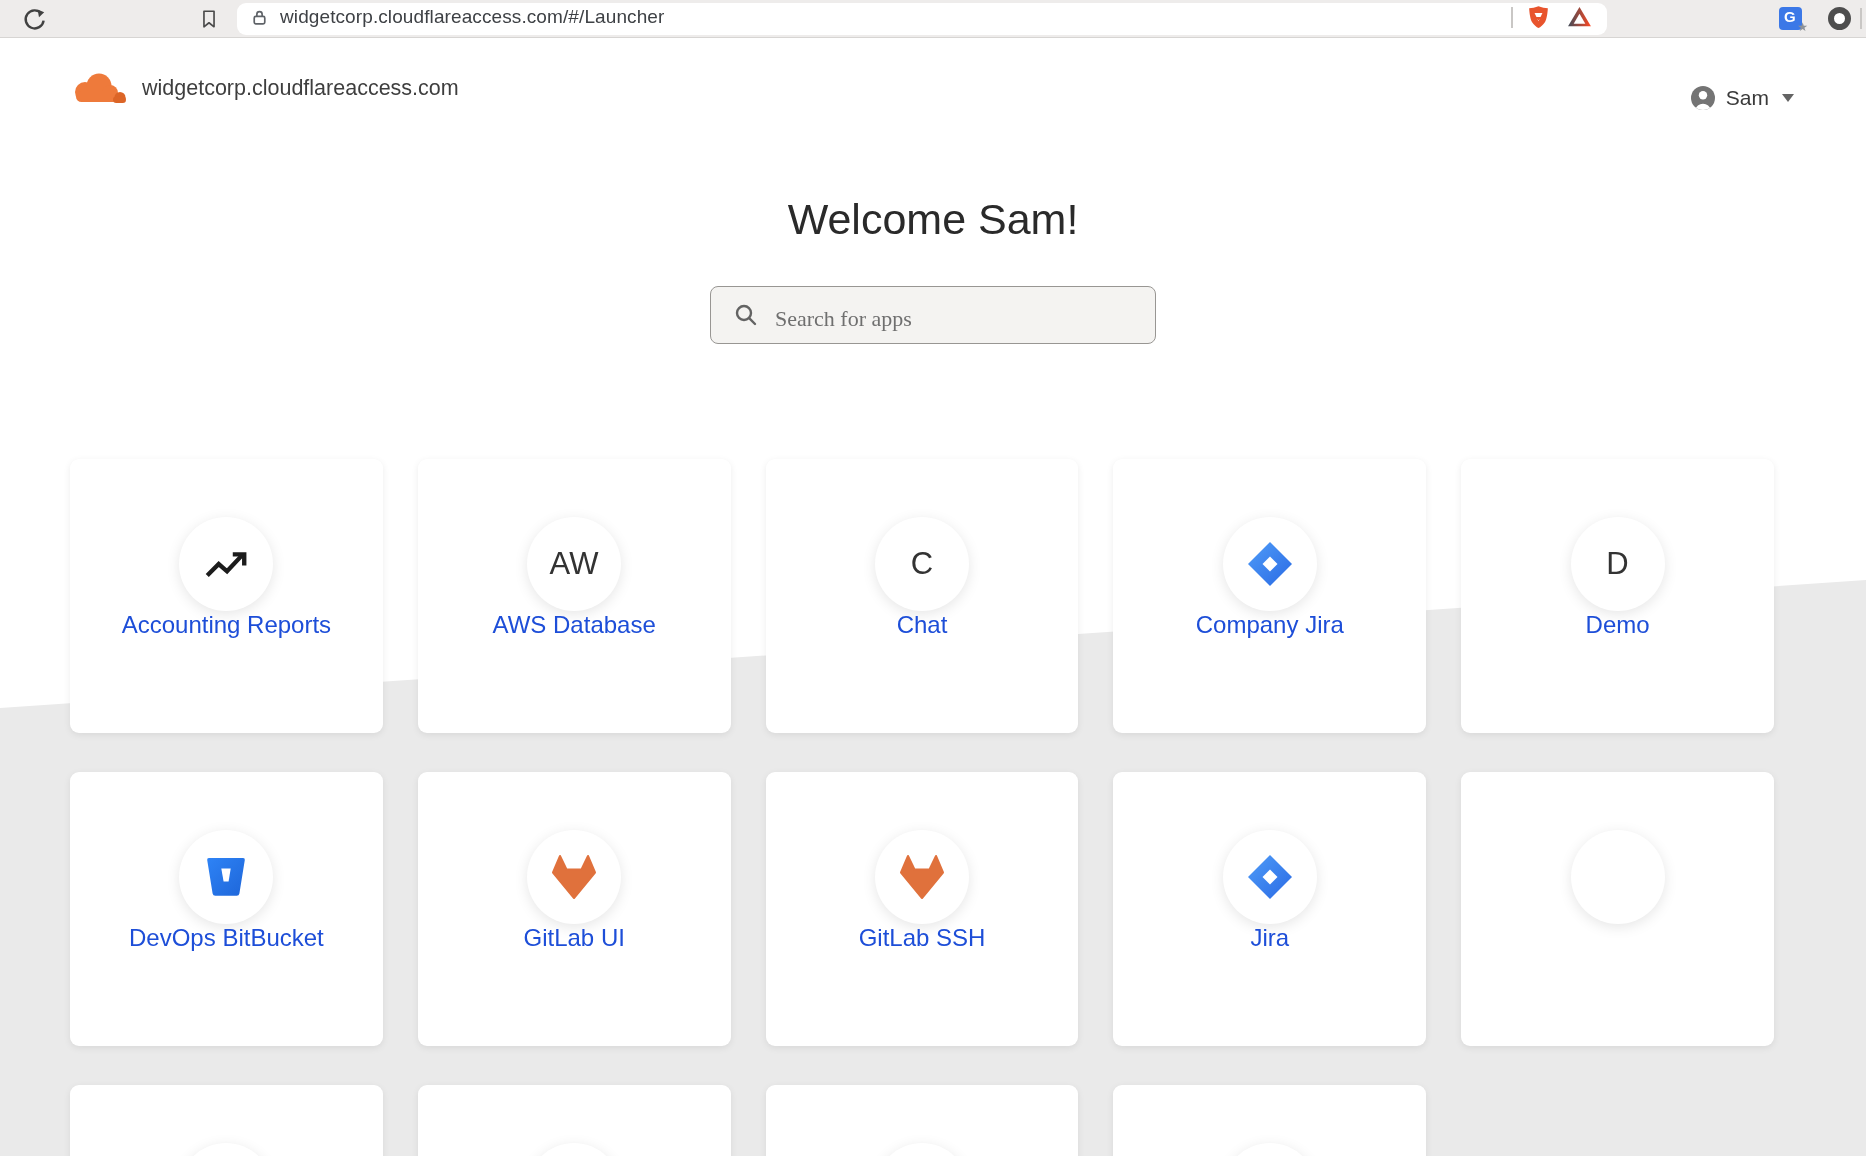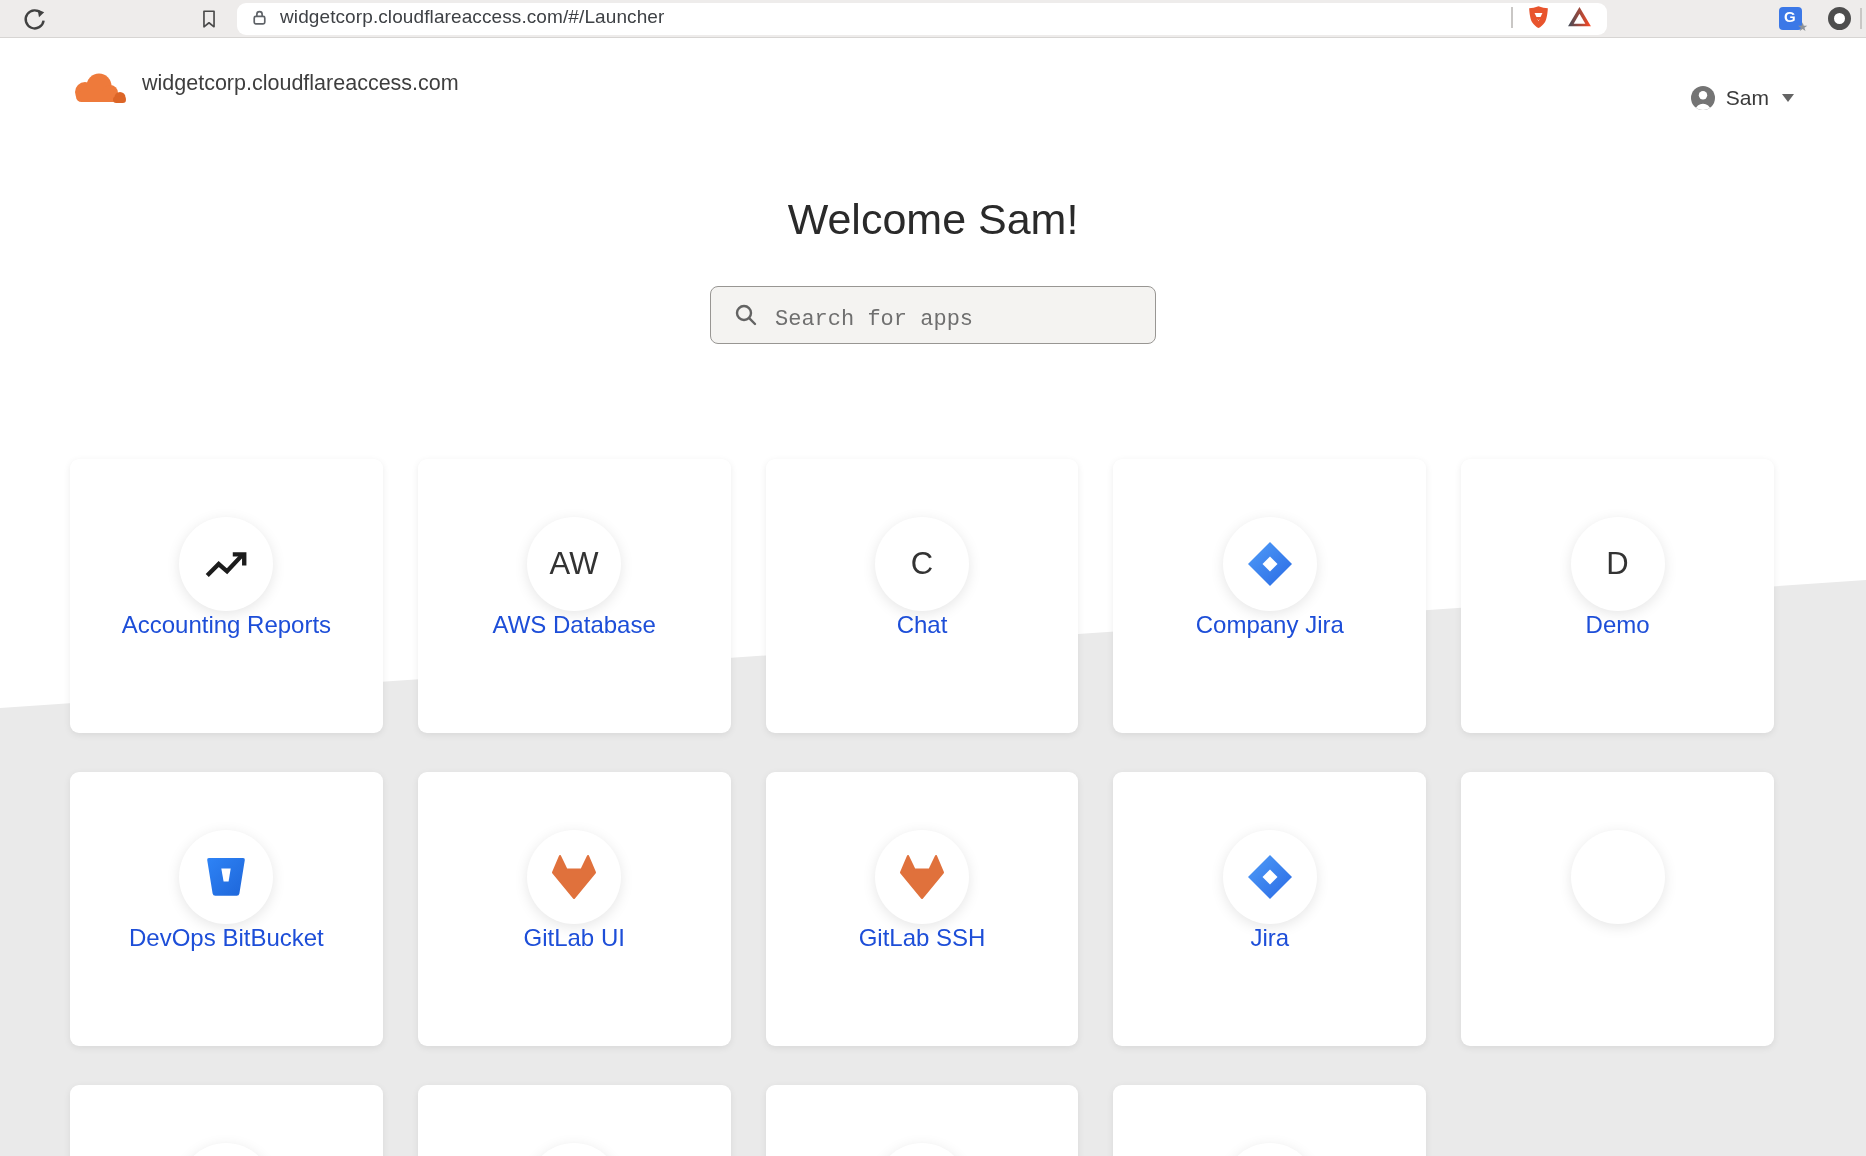--- a/index.html
+++ b/index.html
@@ -27,34 +27,34 @@
   .edge-sep { position:absolute; left:1860px; top:8px; width:2px; height:21px; background:#c9c7c5; }
 
   
   .page { position:relative; width:1866px; height:1118px; background:#fff; overflow:hidden; }
   .diagonal { position:absolute; inset:0; background:#eaeaea; z-index:0;
               clip-path:polygon(0 670px, 100% 542px, 100% 100%, 0 100%); }
   .content { position:relative; z-index:1; }
 
   .site-header { display:flex; justify-content:space-between; align-items:flex-start;
                  padding:33px 72px 0 68px; }
-  .brand { display:flex; align-items:flex-start; gap:14px; }
+  .brand { display:flex; align-items:center; gap:14px; }
   .domain { font-size:21.5px; color:#3e3e3e; }
   .user-menu { display:flex; align-items:center; gap:10px; margin-top:14px; cursor:pointer; }
   .user-name { font-size:21px; color:#3a3a3a; }
   .caret { width:0; height:0; border-left:6px solid transparent; border-right:6px solid transparent;
            border-top:8px solid #646464; margin-left:3px; }
 
   .welcome { margin-top:84px; text-align:center; font-size:43px; font-weight:400; color:#2a2a2a; }
 
   .search-row { display:flex; justify-content:center; margin-top:42px; }
   .search-box { width:446px; height:58px; background:#f4f3f1; border:1.5px solid #989693;
                 border-radius:8px; display:flex; align-items:center; padding:0 20px 0 22px; gap:16px; }
   .search-box input { border:none; outline:none; background:transparent; flex:1;
-                      font-size:22px; color:#a16207; font-family:Liberation Mono, monospace;margin-top:8px; }
+                      font-size:22px; color:#a16207; font-family:Liberation Serif, serif;margin-top:8px; }
   .search-box input::placeholder { color:#6f6f6f; opacity:1; }
 
   .grid { margin:115px 92px 0 70px; display:grid; grid-template-columns:repeat(5,1fr);
           column-gap:35px; row-gap:39px; grid-auto-rows:274px; }
   .tile { background:#fff; border-radius:9px; box-shadow:0 2px 7px rgba(0,0,0,.08);
           display:flex; flex-direction:column; align-items:center; cursor:pointer; }
   .circle { margin-top:58px; width:94px; height:94px; border-radius:50%; background:#fff;
             box-shadow:0 3px 14px rgba(0,0,0,.10); display:flex; align-items:center;
             justify-content:center; flex-shrink:0; }
   .letters { font-size:31px; font-weight:500; color:#333; letter-spacing:.3px; }

